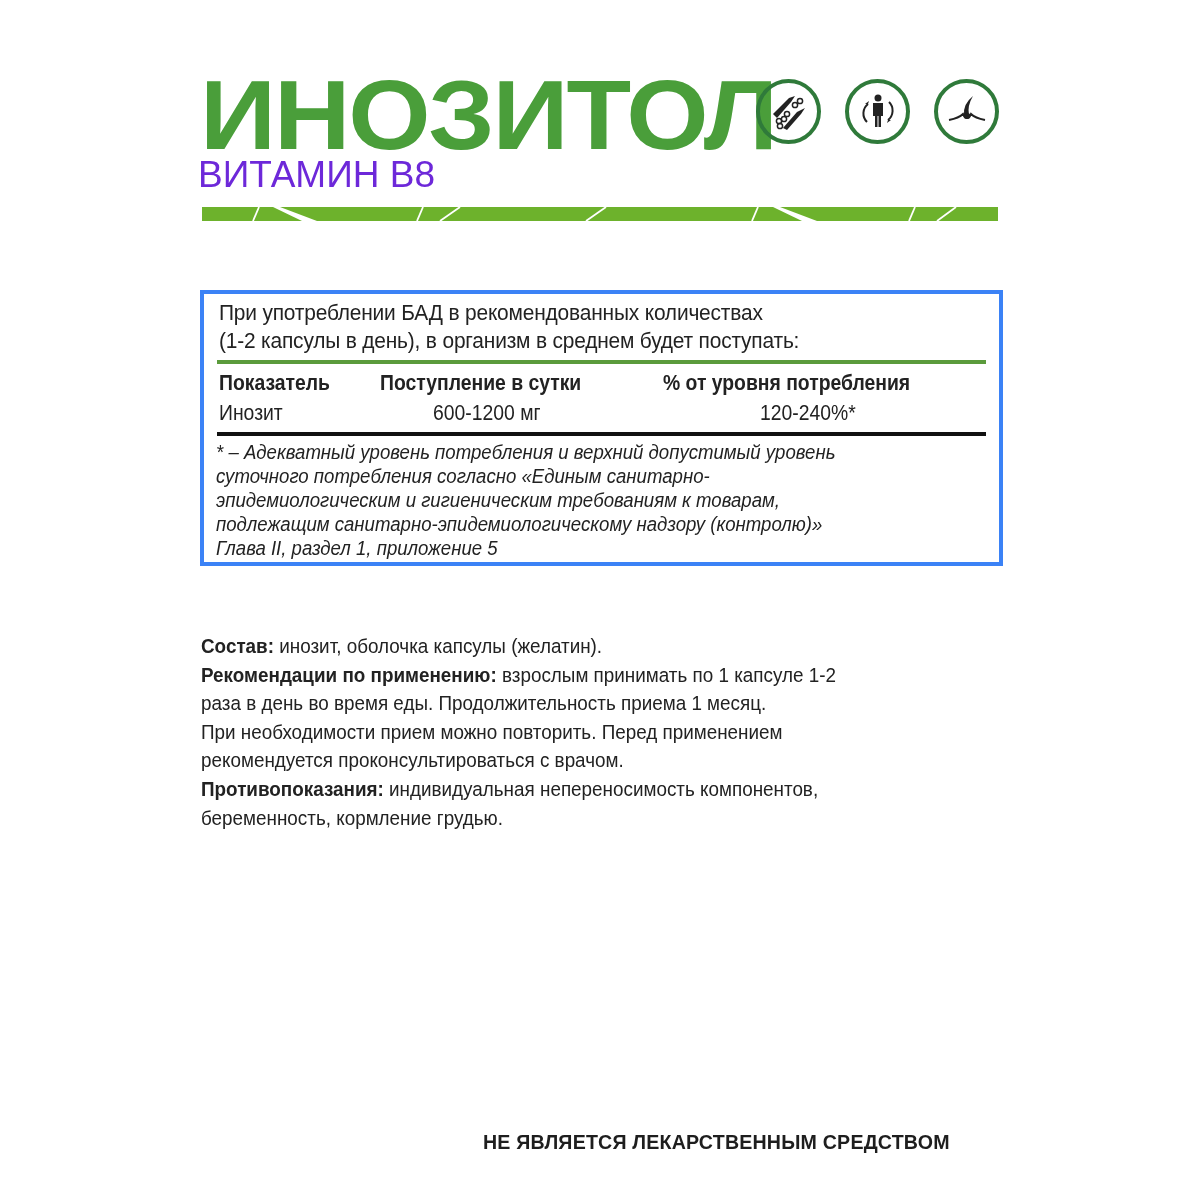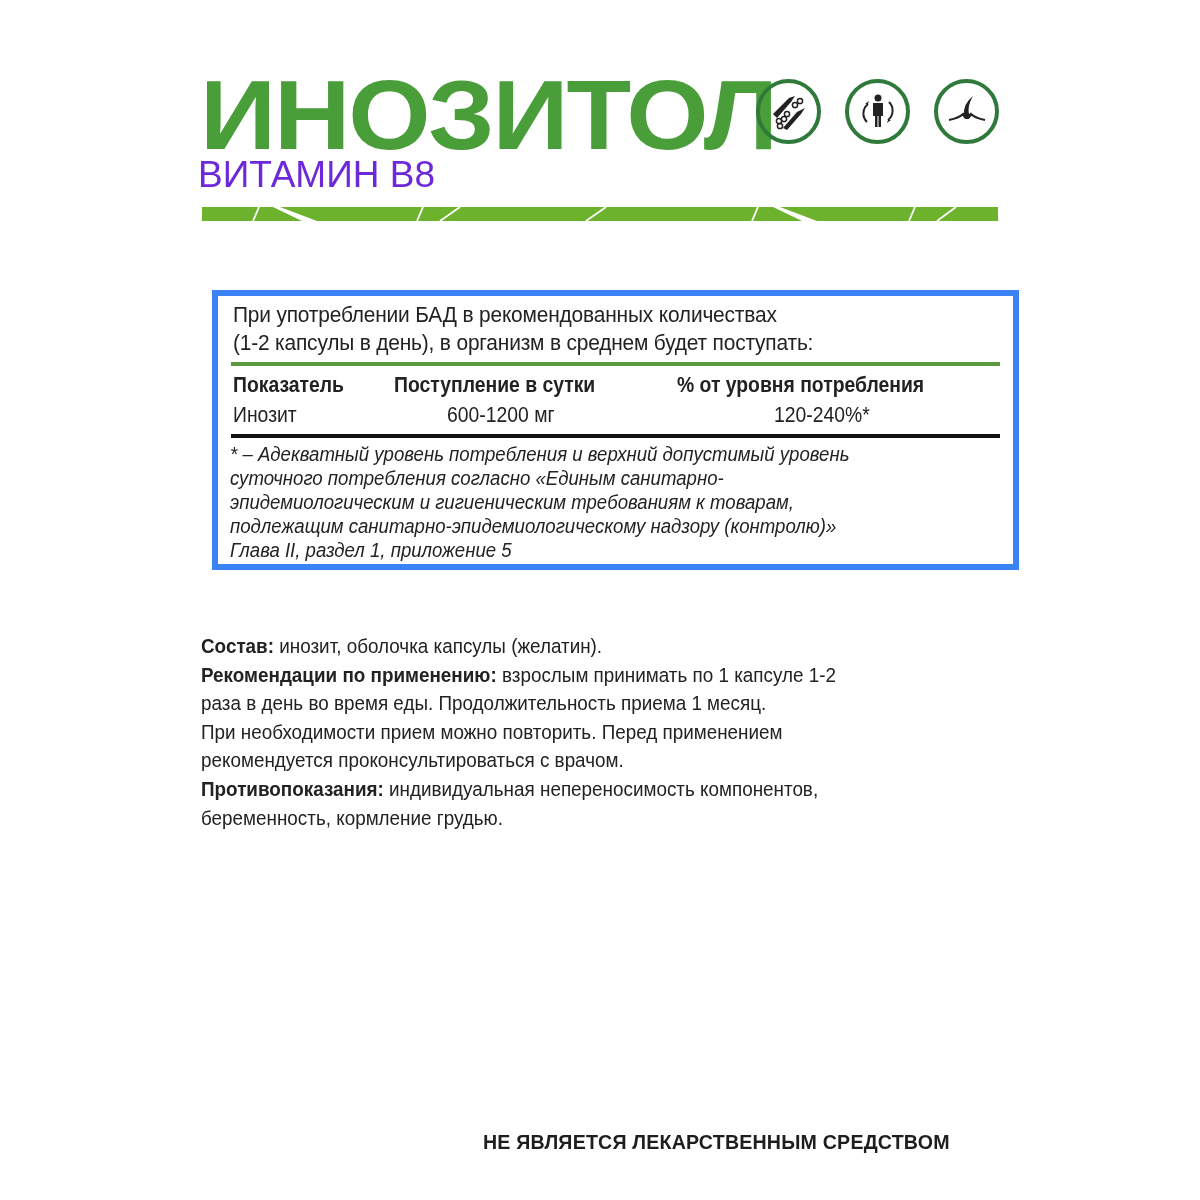--- a/index.html
+++ b/index.html
@@ -7,21 +7,21 @@
 
   .title { position: absolute; left: 200px; top: 66px; font-family: "Liberation Sans", sans-serif; font-weight: 700; font-size: 98px; line-height: 98px; color: #4a9e3a; letter-spacing: -2px; transform: scaleX(1.08); transform-origin: left top; }
   .subtitle { position: absolute; left: 198px; top: 155px; font-family: "Liberation Sans", sans-serif; font-size: 37px; line-height: 40px; color: #6d28d9; letter-spacing: 0px; }
 
   .icons { position: absolute; left: 756px; top: 79px; display: flex; gap: 24px; }
   .icon-circle { width: 57px; height: 57px; border: 4px solid #2f7a3a; border-radius: 50%; display: flex; align-items: center; justify-content: center; box-sizing: content-box; }
   .icon-circle svg { width: 44px; height: 44px; }
 
   .green-bar { position: absolute; left: 202px; top: 207px; width: 796px; height: 14px; }
 
-  .info-box { position: absolute; left: 212px; top: 290px; width: 795px; height: 268px; border: 6px solid #3b82f6; }
+  .info-box { position: absolute; left: 200px; top: 290px; width: 795px; height: 268px; border: 4px solid #3b82f6; }
   .intro { position: absolute; left: 15px; top: 5px; width: 770px; font-family: "Liberation Sans", sans-serif; font-size: 22.5px; line-height: 28px; color: #222; letter-spacing: -0.2px; transform: scaleX(0.93); transform-origin: left top; }
   .rule-green { position: absolute; left: 13px; top: 66px; width: 769px; height: 4px; background: #5b9b3c; }
   .tbl-head { position: absolute; top: 76px; font-weight: 700; font-size: 21.5px; line-height: 26px; color: #222; transform: scaleX(0.9); transform-origin: left top; white-space: nowrap; }
   .tbl-cell { position: absolute; top: 106px; font-size: 21.5px; line-height: 26px; color: #222; transform: scaleX(0.9); transform-origin: left top; white-space: nowrap; }
   .rule-black { position: absolute; left: 13px; top: 138px; width: 769px; height: 4px; background: #111; }
   .footnote { position: absolute; left: 12px; top: 146px; width: 800px; font-style: italic; font-size: 20px; line-height: 24px; color: #222; transform: scaleX(0.93); transform-origin: left top; }
 
   .desc { position: absolute; left: 201px; top: 632px; width: 830px; font-size: 20.5px; line-height: 28.6px; color: #222; transform: scaleX(0.92); transform-origin: left top; }
   .desc p { margin: 0; }
   .desc b { font-weight: 700; }

